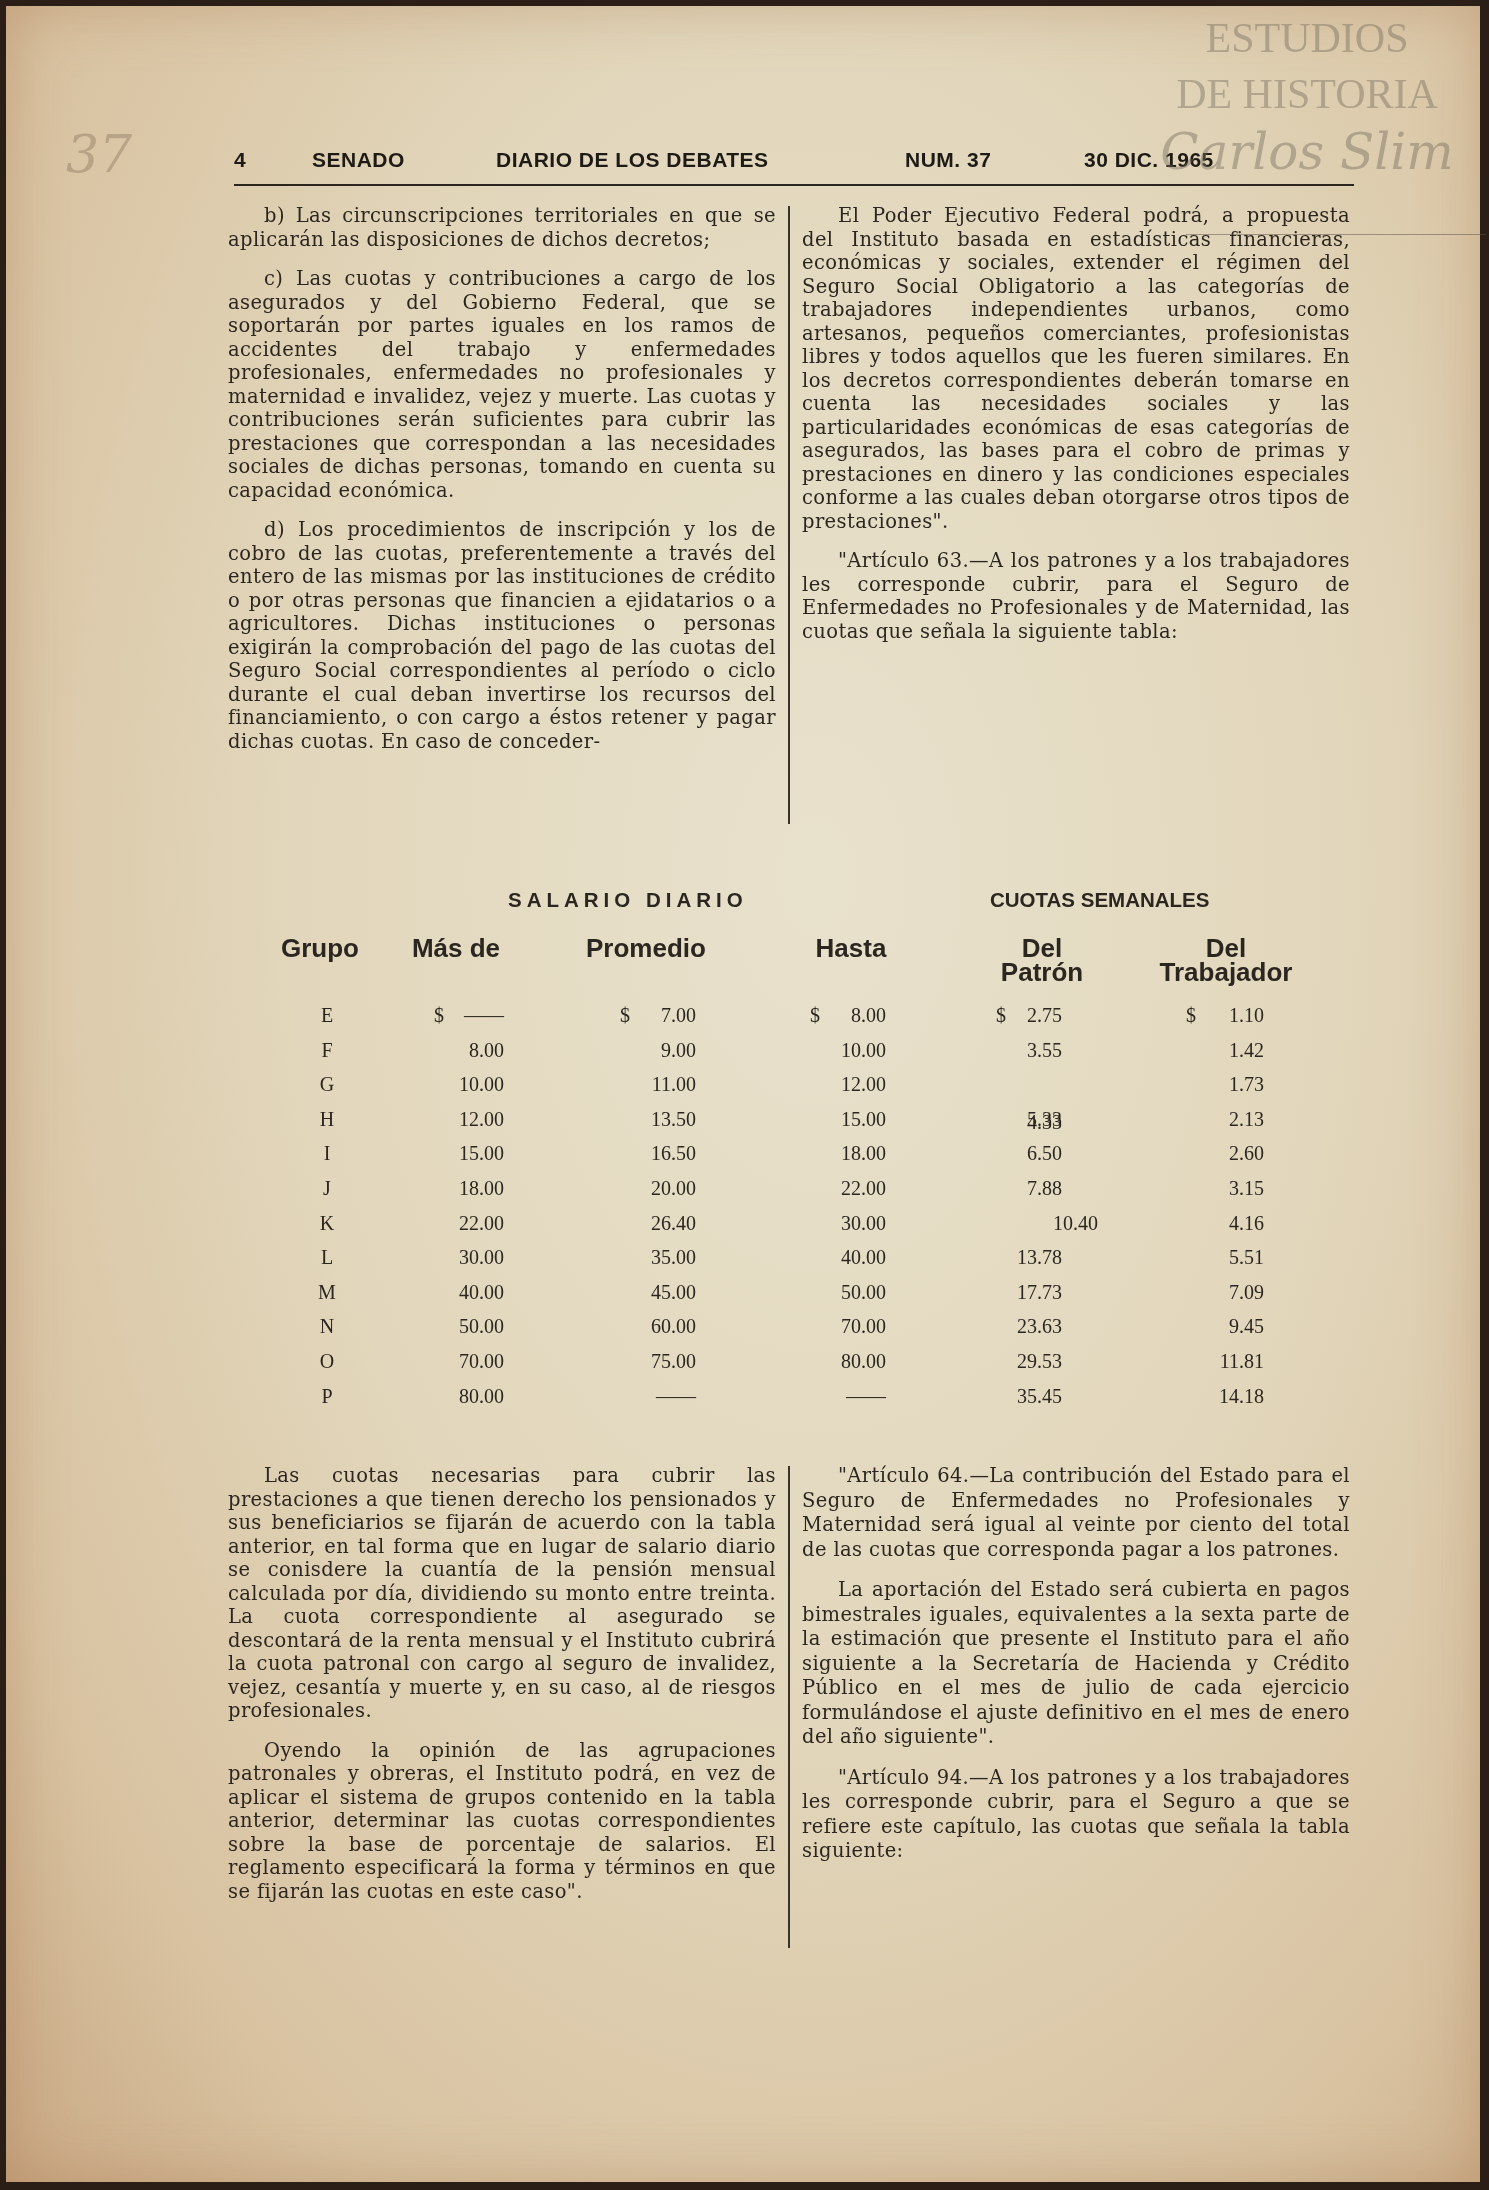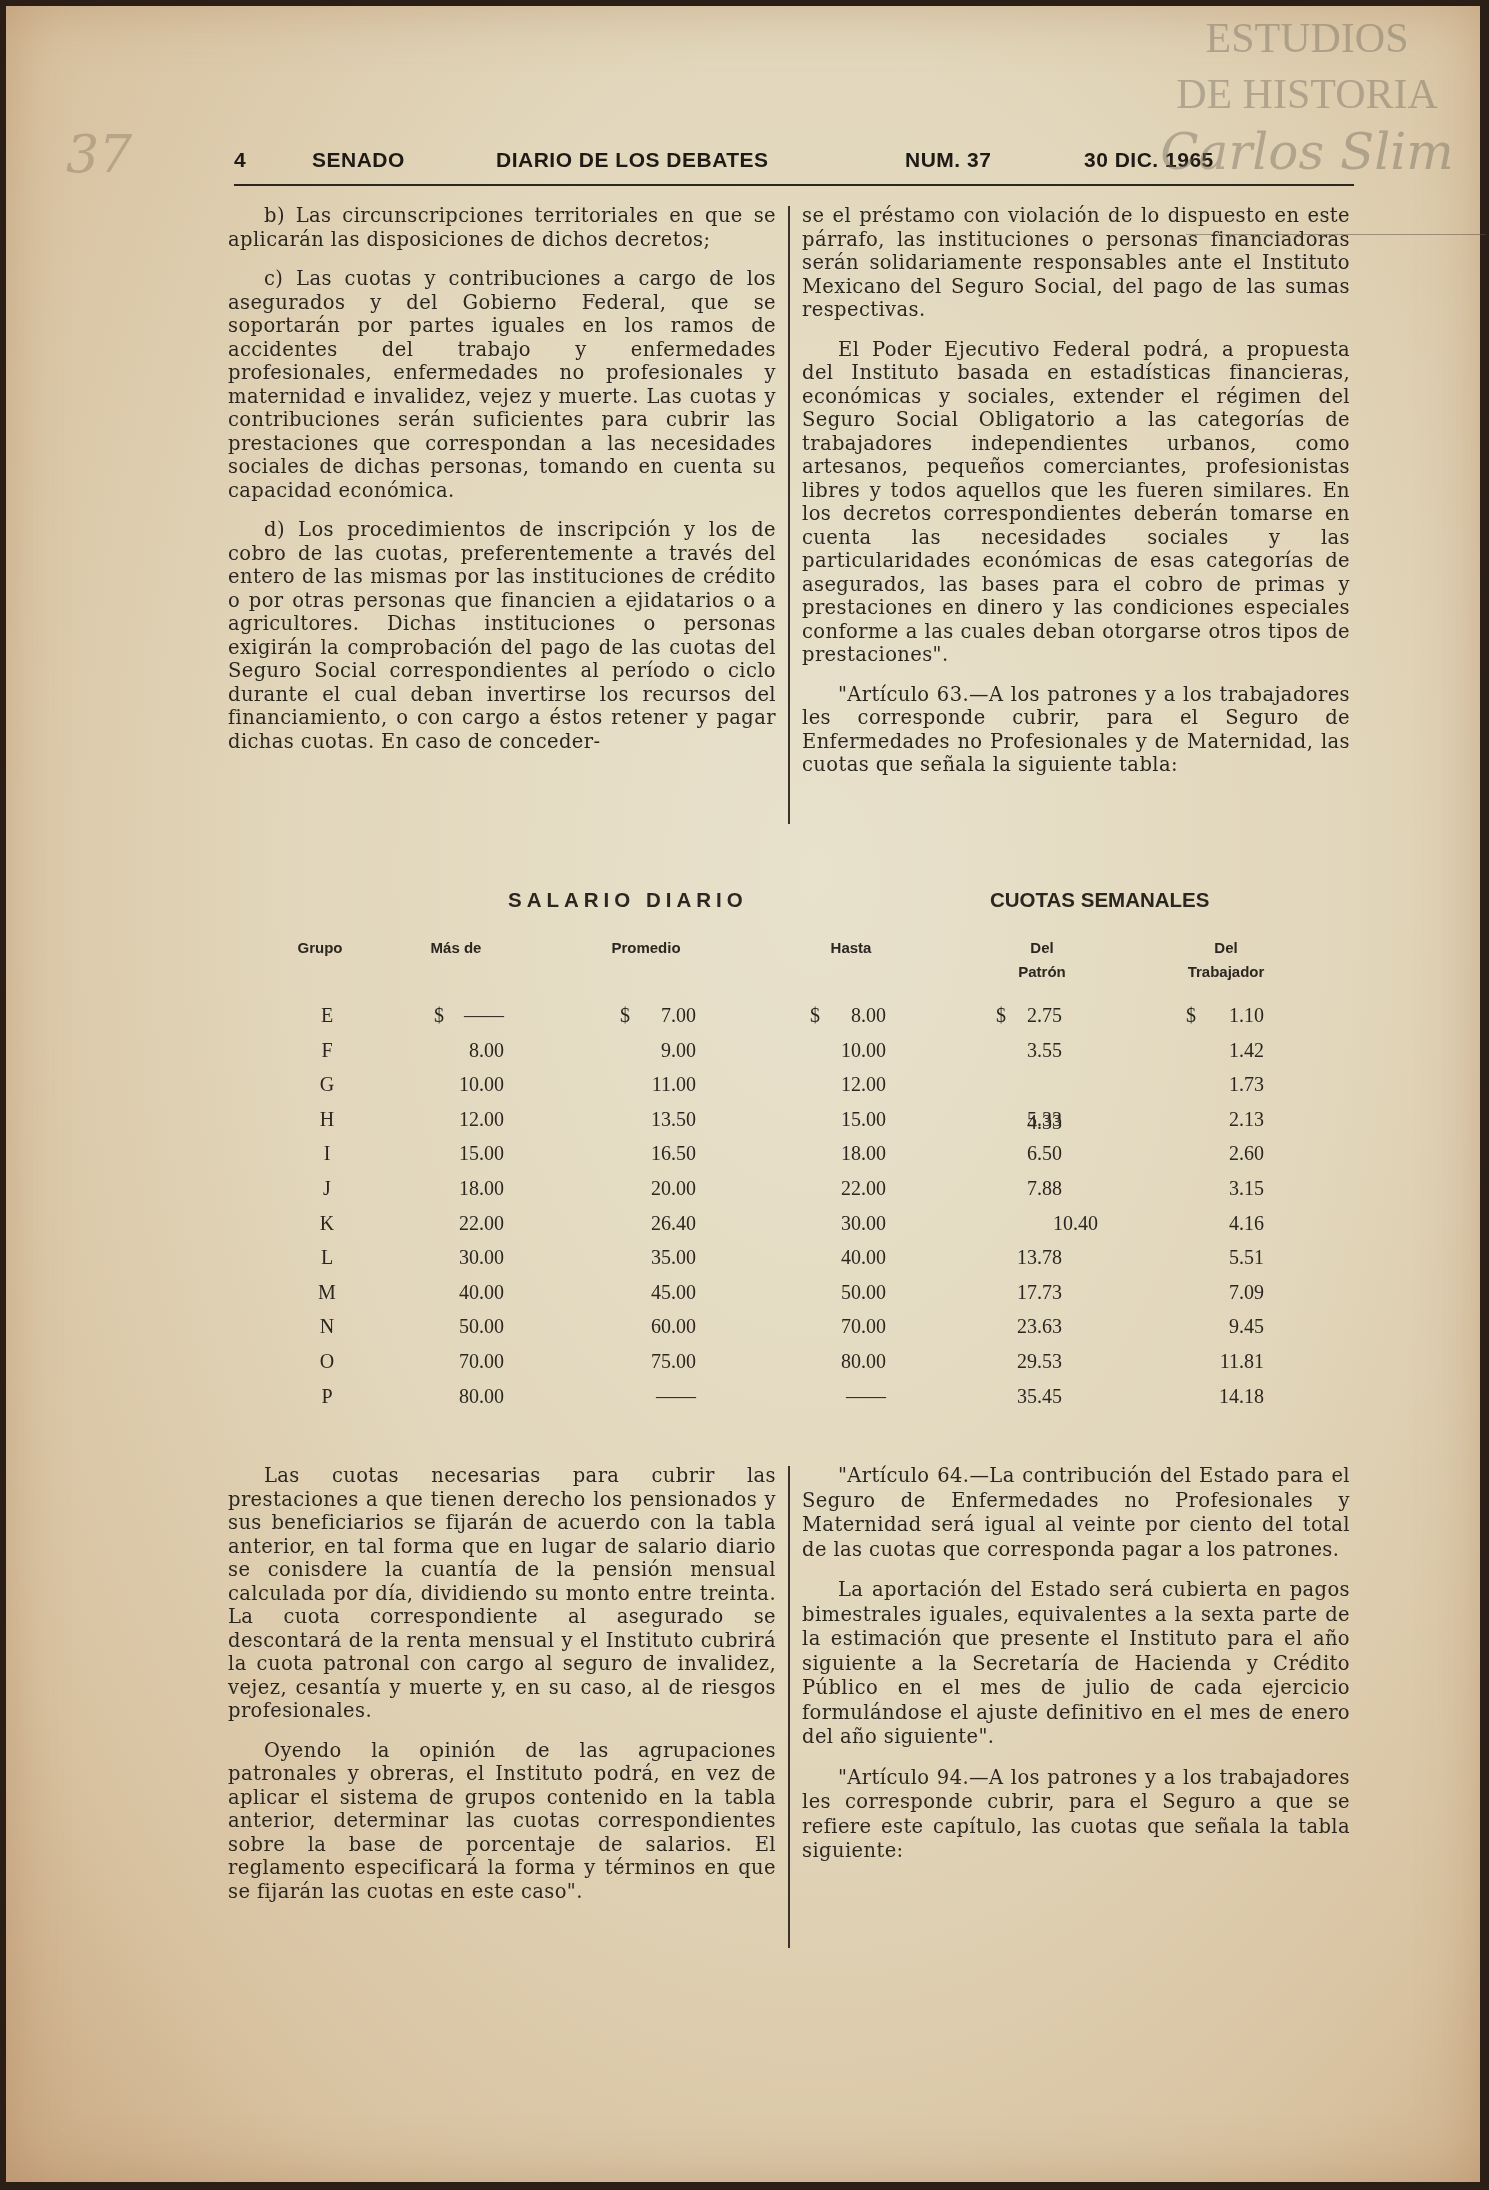--- a/index.html
+++ b/index.html
@@ -39,21 +39,21 @@
   .watermark .fund { font-family: "Liberation Sans", sans-serif; font-size: 36px; letter-spacing: 10px; line-height: 60px; }
   .watermark .sig { font-family: "DejaVu Serif", serif; font-style: italic; font-size: 50px; line-height: 60px; }
   .wm-rule { position: absolute; left: 1180px; top: 228px; width: 300px; height: 1px; background: rgba(90,80,70,0.5); }
 
   .table-title {
     position: absolute; top: 882px; font-family: "Liberation Sans", sans-serif;
     font-weight: bold; font-size: 20.5px; white-space: nowrap;
   }
   .t-head {
     position: absolute; top: 930px; font-family: "Liberation Sans", sans-serif; font-weight: bold;
-    font-size: 15px; line-height: 24px; text-align: center; white-space: nowrap;
+    font-size: 26px; line-height: 24px; text-align: center; white-space: nowrap;
   }
   .t-row { position: absolute; left: 0; width: 1489px; height: 34px; font-family: "Liberation Serif", serif; font-size: 20px; }
   .t-cell { position: absolute; top: 0; white-space: nowrap; }
   .t-cell.r { text-align: right; }
   .t-grupo { left: 306px; width: 30px; text-align: center; }
 </style>
 </head>
 <body>
 
 <div class="page">
@@ -69,21 +69,20 @@
   </div>
   <div class="header-rule"></div>
 
   <div class="col" style="left:222px; top:198px;">
     <p>b) Las circunscripciones territoriales en que se aplicarán las disposiciones de dichos decretos;</p>
     <p>c) Las cuotas y contribuciones a cargo de los asegurados y del Gobierno Federal, que se soportarán por partes iguales en los ramos de accidentes del trabajo y enfermedades profesionales, enfermedades no profesionales y maternidad e invalidez, vejez y muerte. Las cuotas y contribuciones serán suficientes para cubrir las prestaciones que correspondan a las necesidades sociales de dichas personas, tomando en cuenta su capacidad económica.</p>
     <p>d) Los procedimientos de inscripción y los de cobro de las cuotas, preferentemente a través del entero de las mismas por las instituciones de crédito o por otras personas que financien a ejidatarios o a agricultores. Dichas instituciones o personas exigirán la comprobación del pago de las cuotas del Seguro Social correspondientes al período o ciclo durante el cual deban invertirse los recursos del financiamiento, o con cargo a éstos retener y pagar dichas cuotas. En caso de conceder-</p>
   </div>
   <div class="col-divider" style="left:782px; top:200px; height:618px;"></div>
   <div class="col" style="left:796px; top:198px;">
-    <p style="text-indent:0">se el préstamo con violación de lo dispuesto en este párrafo, las instituciones o personas financiadoras serán solidariamente responsables ante el Instituto Mexicano del Seguro Social, del pago de las sumas respectivas.</p>
     <p>El Poder Ejecutivo Federal podrá, a propuesta del Instituto basada en estadísticas financieras, económicas y sociales, extender el régimen del Seguro Social Obligatorio a las categorías de trabajadores independientes urbanos, como artesanos, pequeños comerciantes, profesionistas libres y todos aquellos que les fueren similares. En los decretos correspondientes deberán tomarse en cuenta las necesidades sociales y las particularidades económicas de esas categorías de asegurados, las bases para el cobro de primas y prestaciones en dinero y las condiciones especiales conforme a las cuales deban otorgarse otros tipos de prestaciones".</p>
     <p>"Artículo 63.—A los patrones y a los trabajadores les corresponde cubrir, para el Seguro de Enfermedades no Profesionales y de Maternidad, las cuotas que señala la siguiente tabla:</p>
   </div>
 
   <div>
     <div class="table-title" style="left:502px; letter-spacing:5px;">SALARIO   DIARIO</div>
     <div class="table-title" style="left:984px;">CUOTAS SEMANALES</div>
 
     <div class="t-head" style="left:270px; width:88px;">Grupo</div>
     <div class="t-head" style="left:400px; width:100px;">Más de</div>

